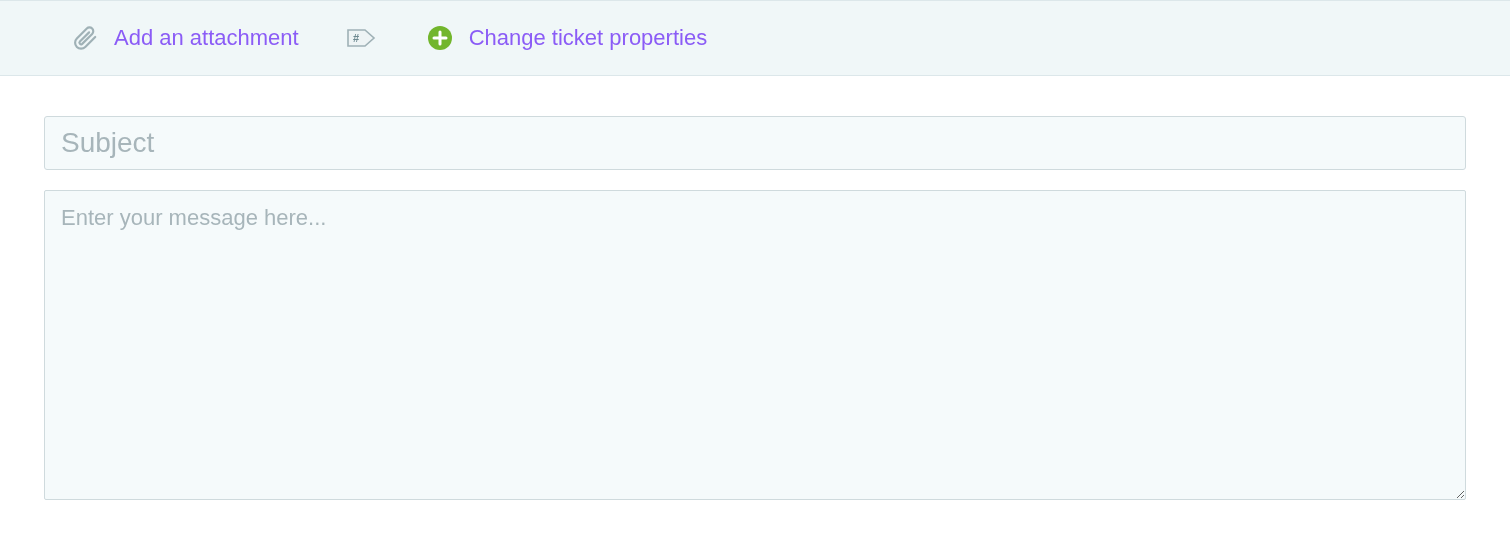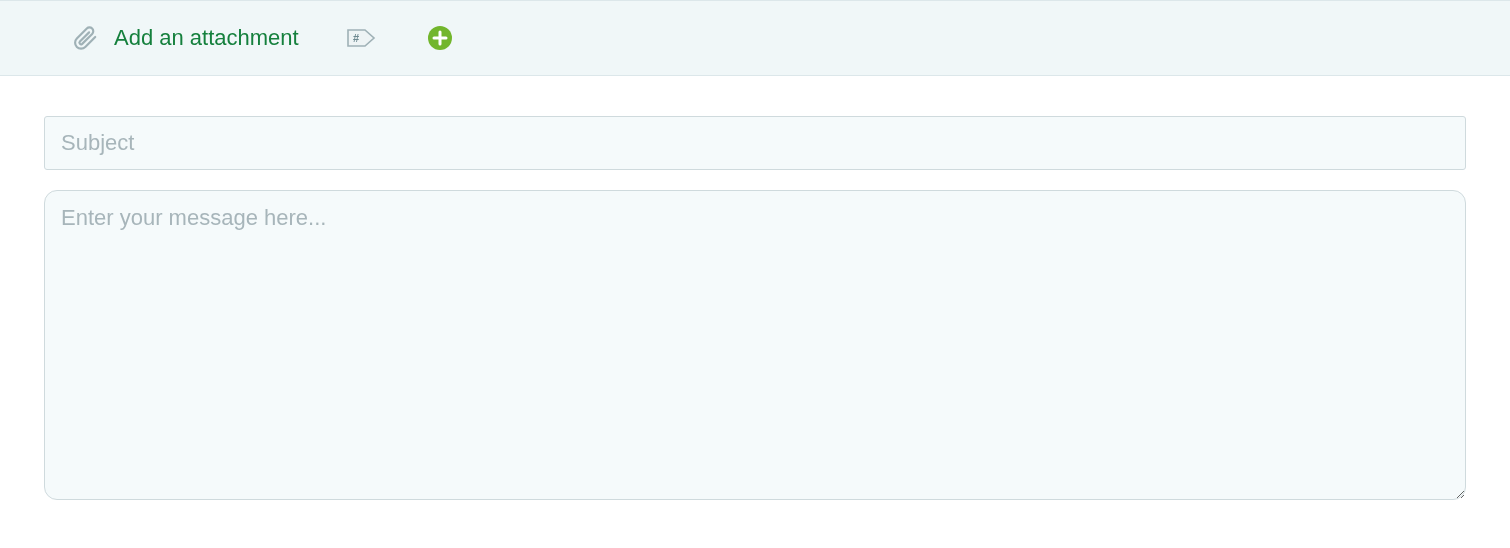--- a/index.html
+++ b/index.html
@@ -16,55 +16,55 @@
     padding: 22px 0 22px 70px;
     display: flex;
     align-items: center;
     gap: 48px;
   }
   .toolbar-item {
     display: flex;
     align-items: center;
     gap: 14px;
     cursor: pointer;
-    color: #15803d;
+    color: #8b5cf6;
     font-size: 22px;
     font-weight: 400;
   }
   .icon-wrap {
     display: inline-flex;
     align-items: center;
     justify-content: center;
     width: 30px;
     height: 30px;
   }
   .form-area {
     padding: 40px 44px 20px 44px;
   }
   .subject-input {
     width: 100%;
     height: 54px;
     background: #f5fafb;
     border: 1px solid #cfdadd;
     border-radius: 3px;
     padding: 0 16px;
-    font-size: 22px;
+    font-size: 28px;
     font-family: inherit;
     color: #333;
     outline: none;
   }
   .subject-input::placeholder {
     color: #a7b5ba;
   }
   .message-textarea {
     width: 100%;
     height: 310px;
     background: #f5fafb;
     border: 1px solid #cfdadd;
-    border-radius: 13px;
+    border-radius: 2px;
     margin-top: 20px;
     padding: 14px 16px;
     font-size: 22px;
     font-family: inherit;
     color: #333;
     resize: both;
     outline: none;
   }
   .message-textarea::placeholder {
     color: #a7b5ba;
@@ -94,20 +94,21 @@
   </div>
 
   <div class="toolbar-item">
     <span class="icon-wrap">
       <svg width="26" height="26" viewBox="0 0 26 26">
         <circle cx="13" cy="13" r="12" fill="#72b62c"></circle>
         <line x1="13" y1="7" x2="13" y2="19" stroke="#ffffff" stroke-width="3" stroke-linecap="round"></line>
         <line x1="7" y1="13" x2="19" y2="13" stroke="#ffffff" stroke-width="3" stroke-linecap="round"></line>
       </svg>
     </span>
+    <span>Change ticket properties</span>
   </div>
 
 </div>
 
 <div class="form-area">
   <input type="text" class="subject-input" placeholder="Subject" style="">
   <textarea class="message-textarea" placeholder="Enter your message here..." style=""></textarea>
 </div>
 
 </body></html>

